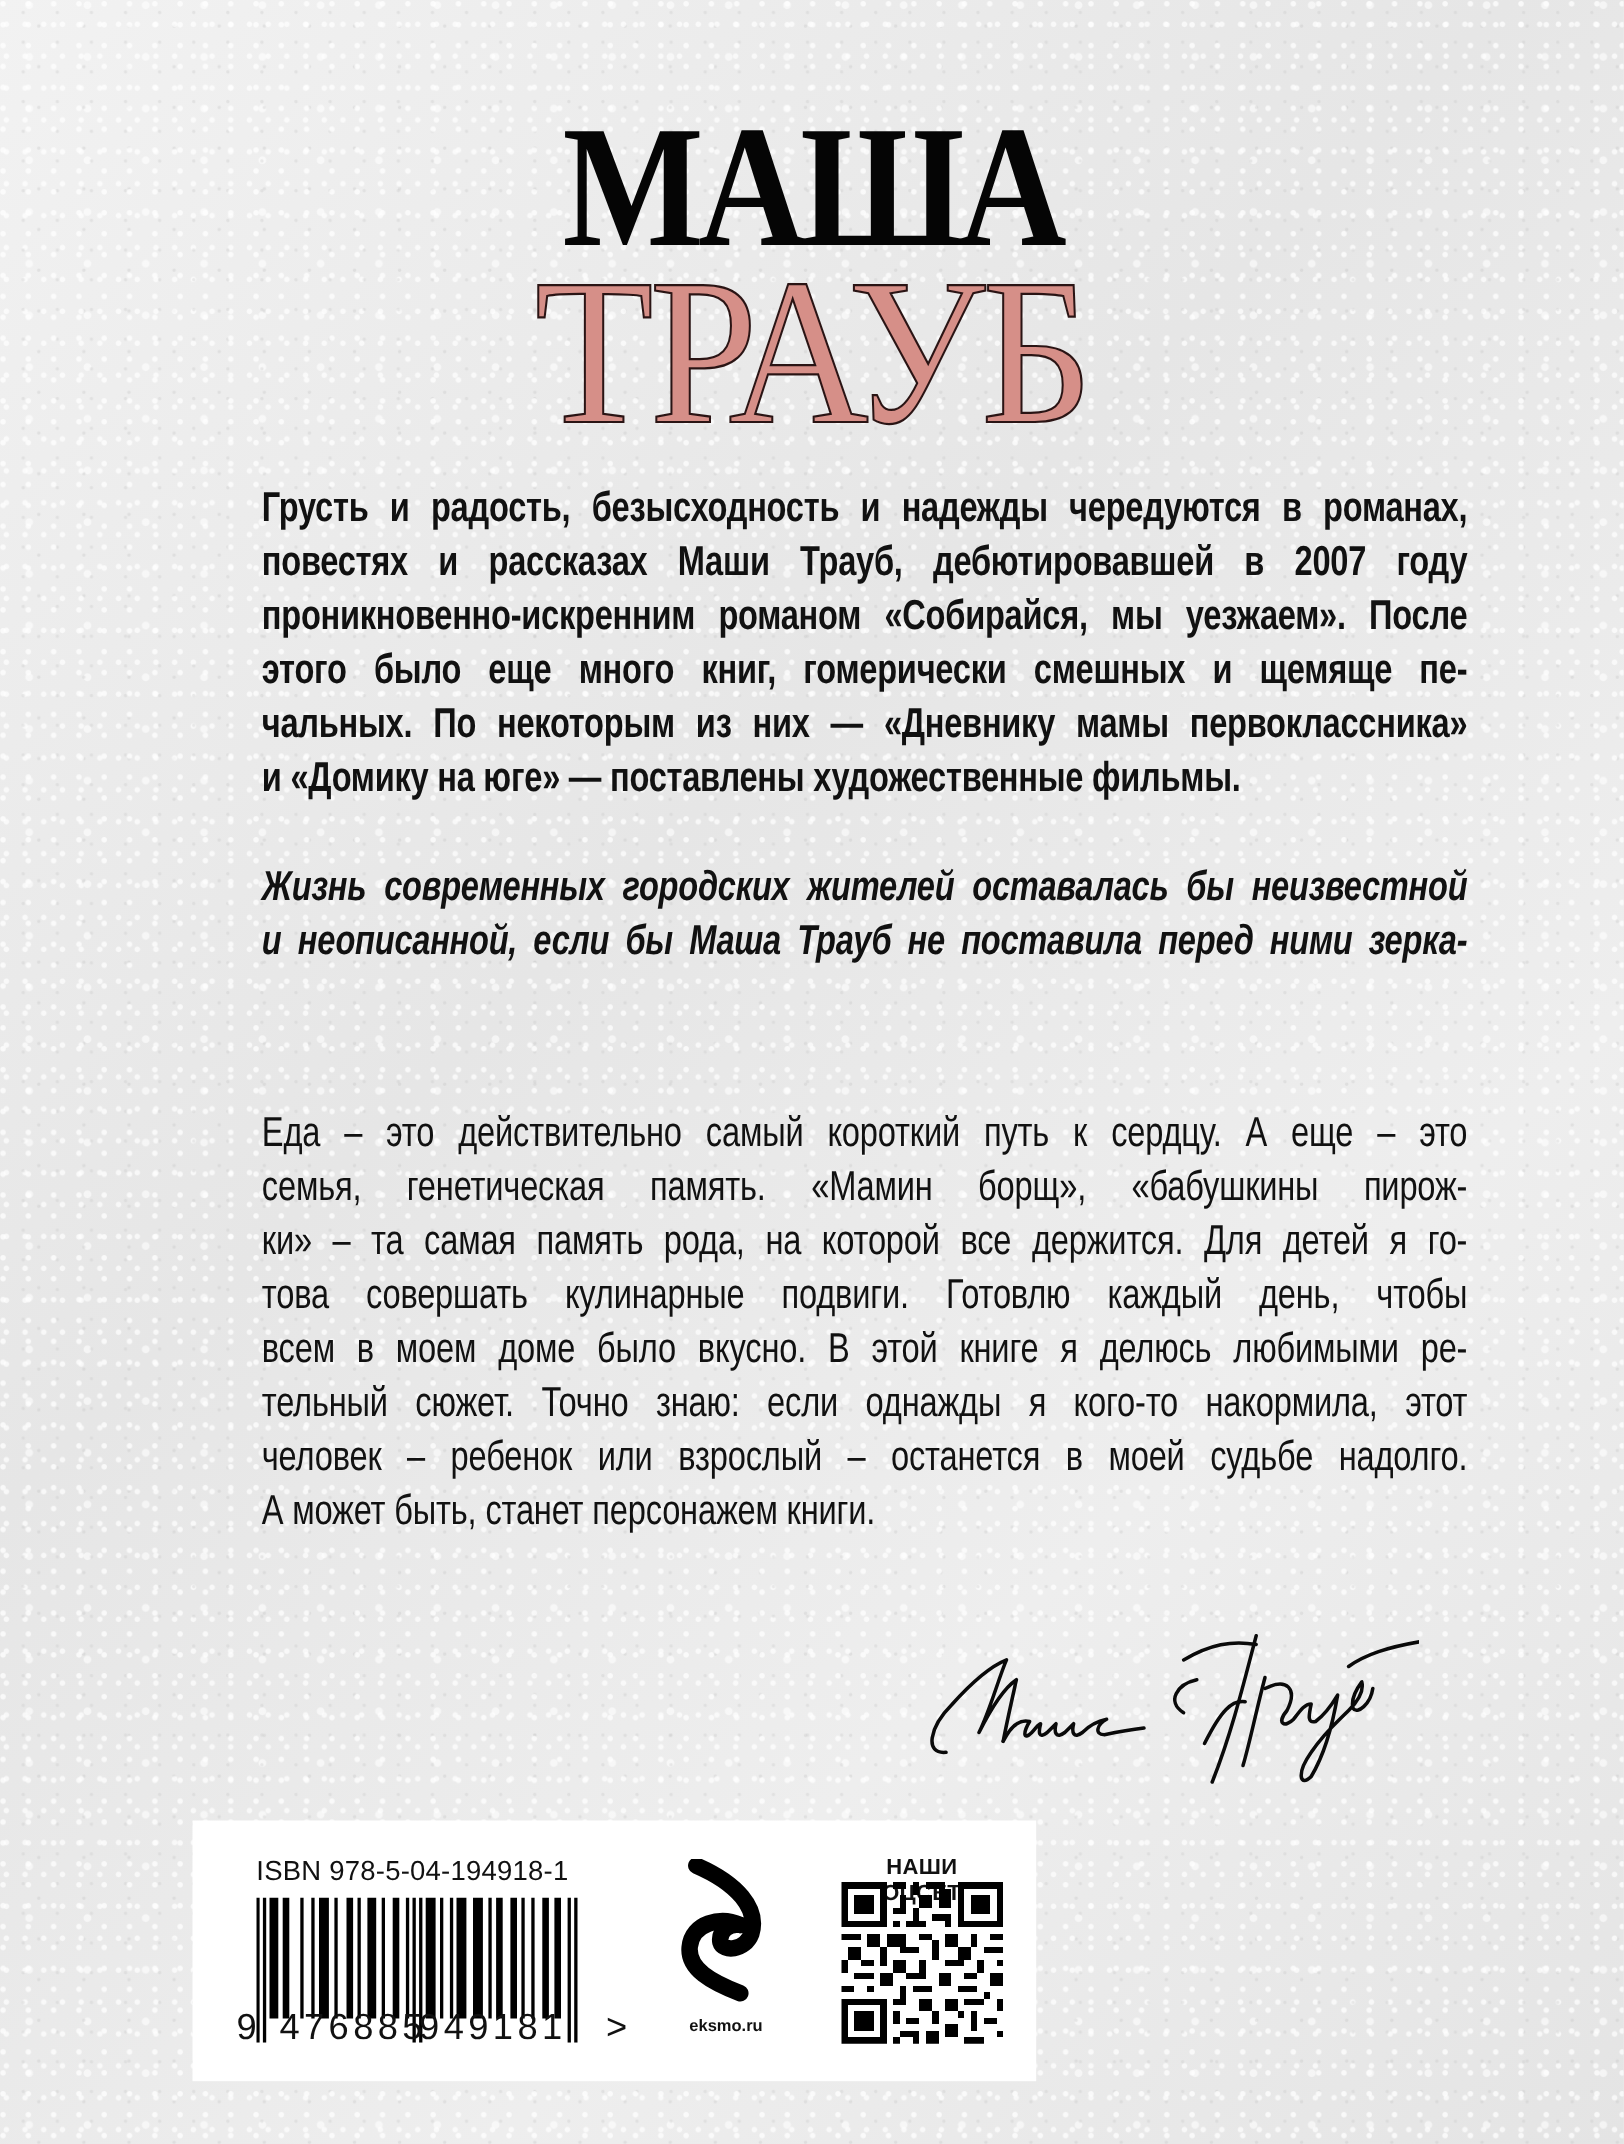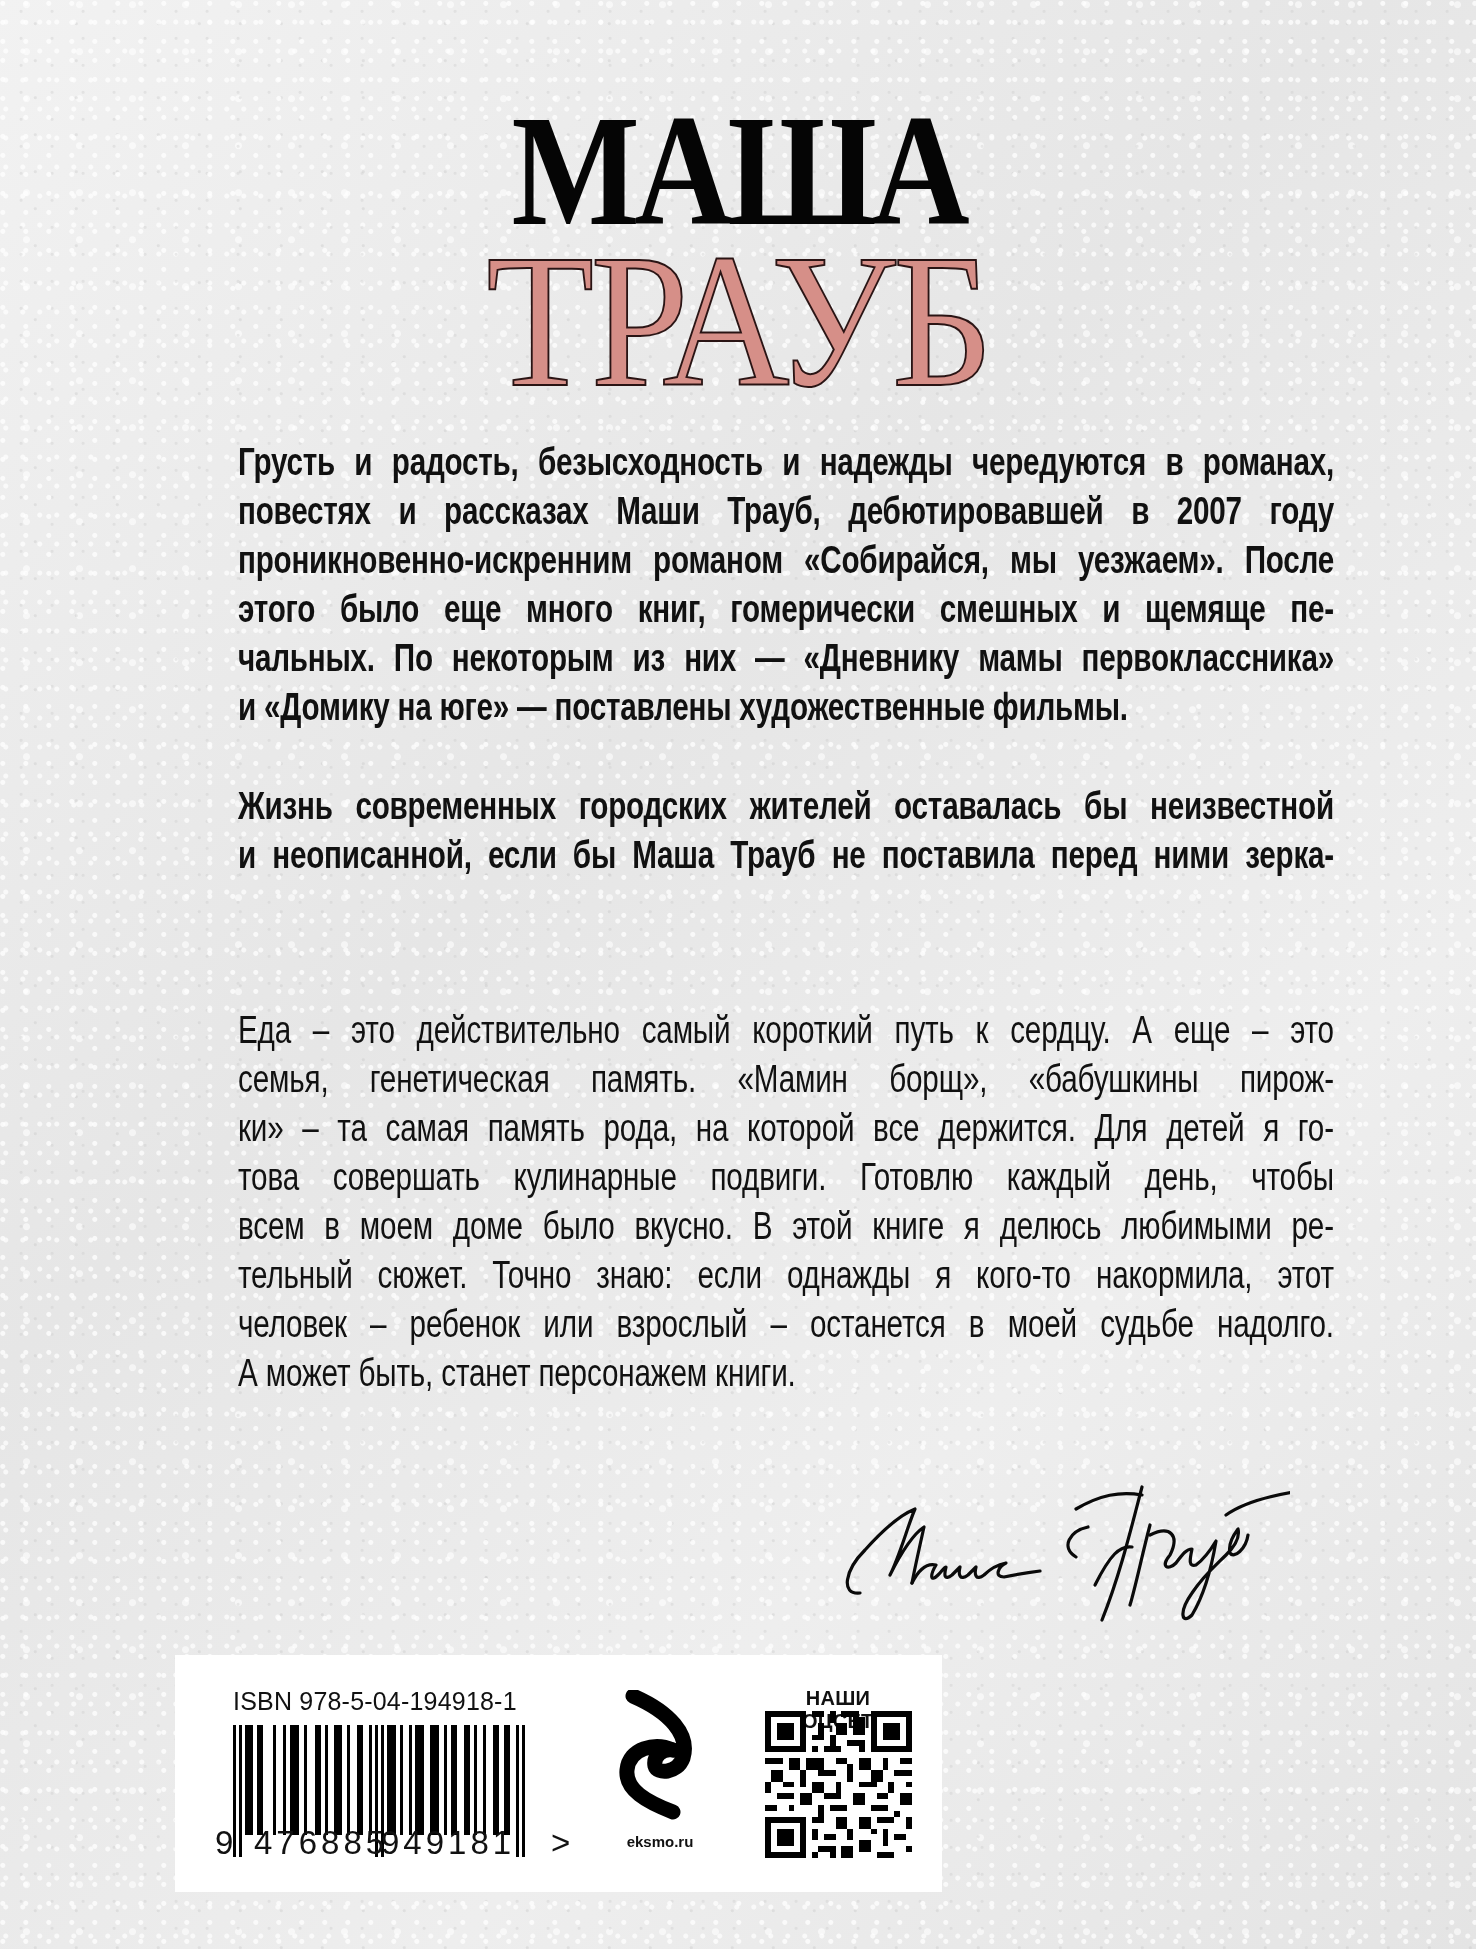--- a/index.html
+++ b/index.html
@@ -47,21 +47,21 @@
     width: 1405px;                      
     transform: scaleX(0.78); transform-origin: 0 0;
     text-align: justify; text-align-last: justify;
     white-space: nowrap;
     font-size: 38px; line-height: 49px;
   }
   .line.last span { text-align-last: left; text-align: left; }
   .bold .line span { font-weight: bold; letter-spacing: -0.3px; }
   .regular .line span { font-weight: normal; letter-spacing: -0.2px; }
   .p1 { top: 438px; }
-  .p2 { top: 782px; }
+  .p2 { top: 782px; font-style: italic; }
   .p3 { top: 1006px; }
 
   
   .signature { position: absolute; left: 820px; top: 1475px; width: 470px; height: 150px; }
 
   
   .info-box {
     position: absolute; left: 175px; top: 1655px; width: 767px; height: 237px;
     background: #ffffff;
   }

